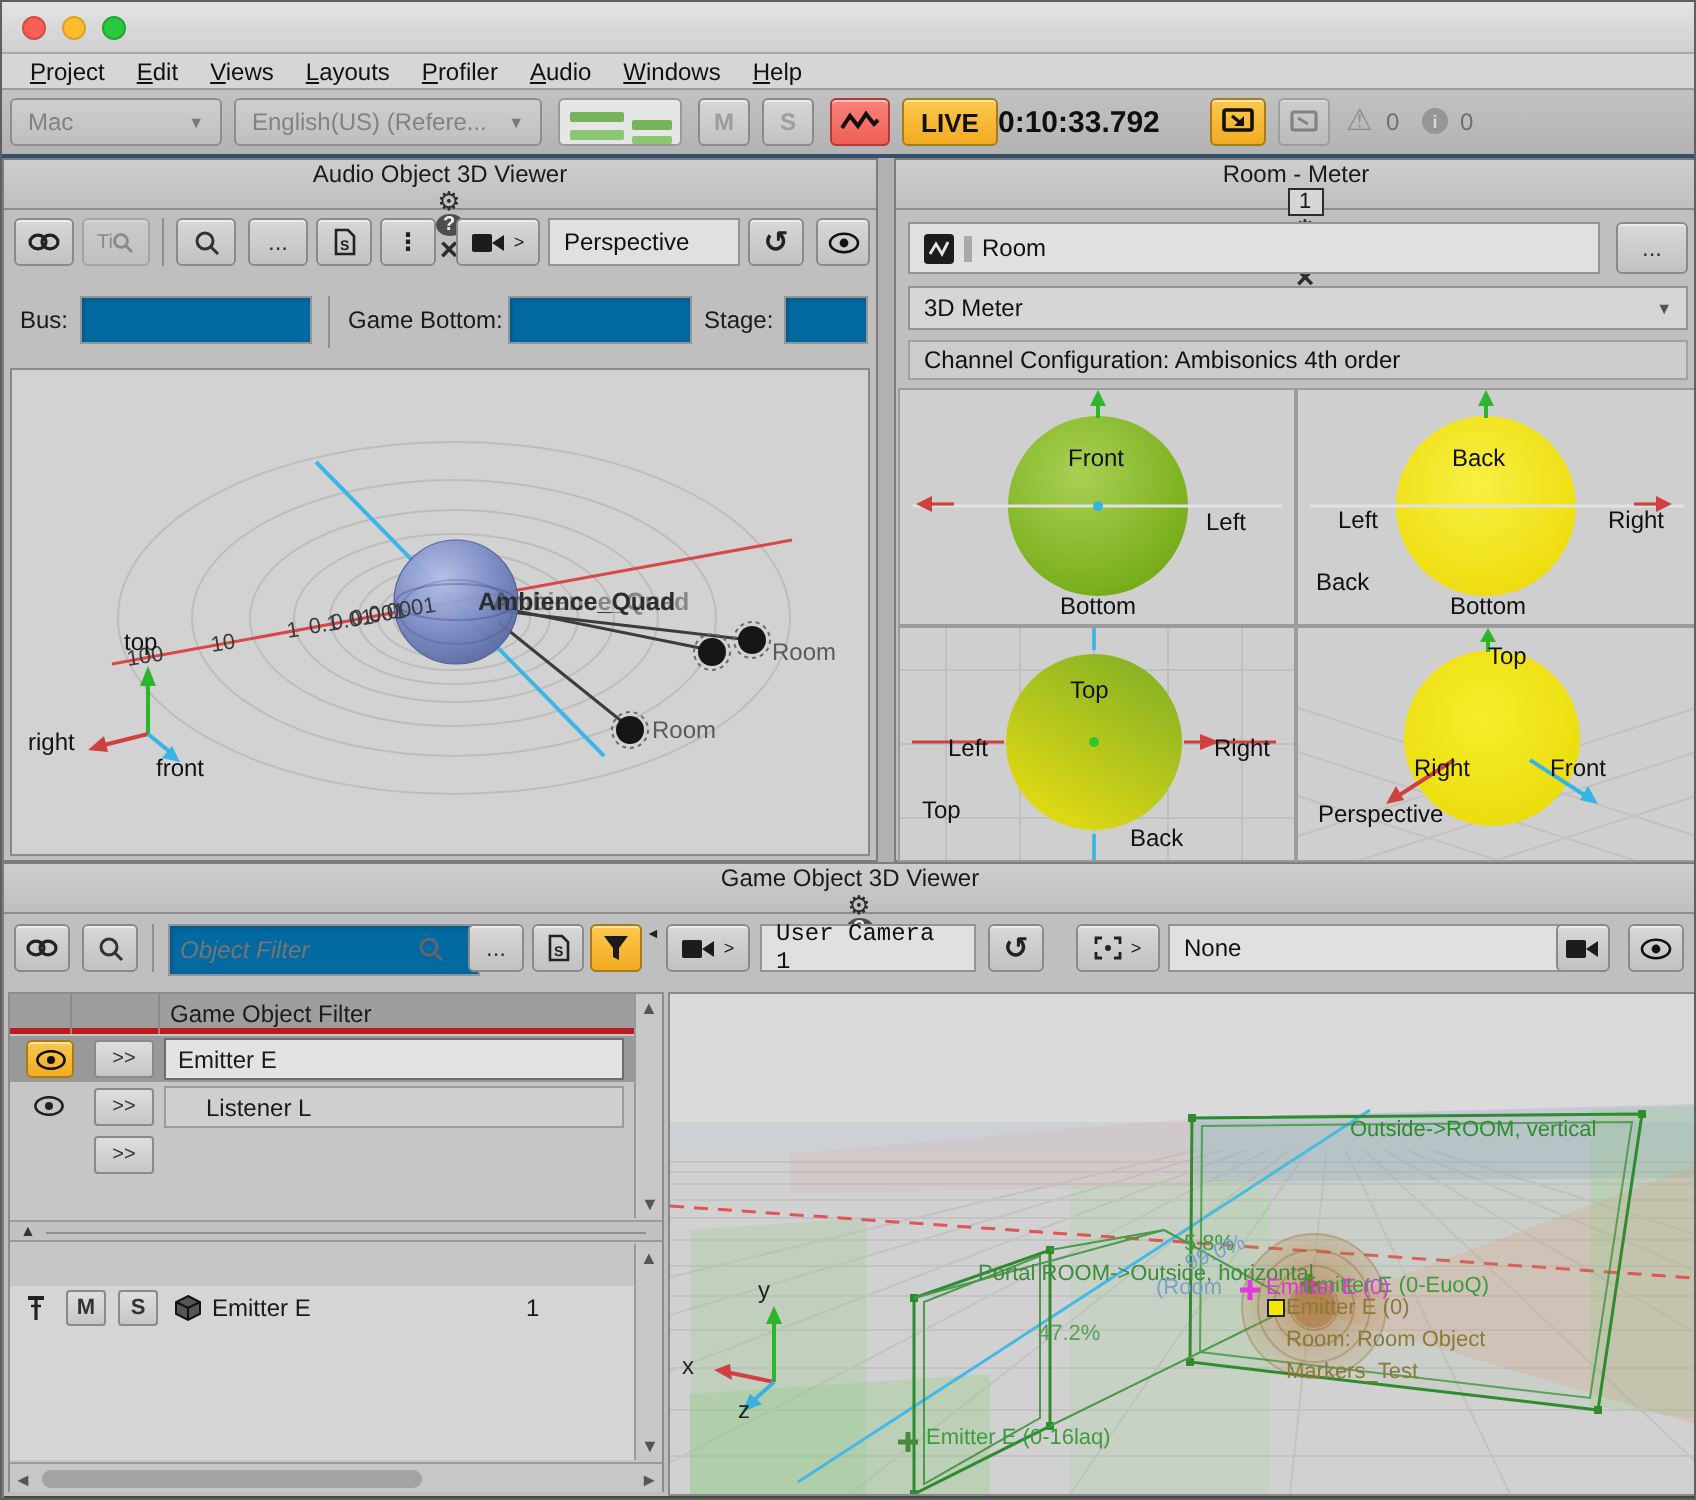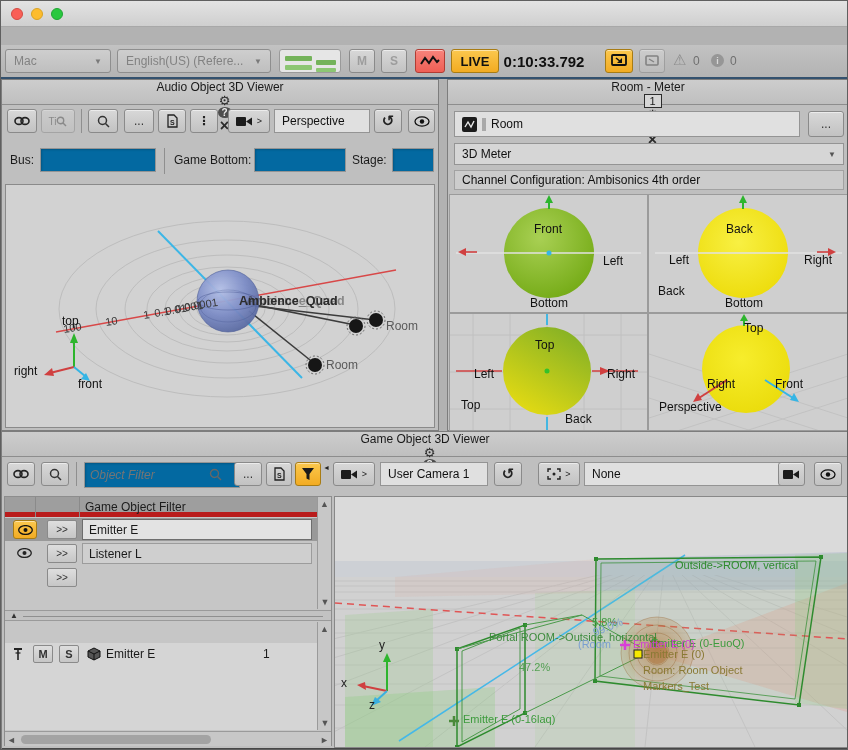--- a/index.html
+++ b/index.html
@@ -51,39 +51,49 @@
               justify-content:center;font-size:11px;margin-left:9px;background:#d6d6d6;}
   .tool-sep{width:1px;height:24px;background:#8f8f8f;}
   .inset-field{background:#0369a1;border:1px solid #949494;box-shadow:inset 1px 1px 2px rgba(0,0,0,.18);
                height:24px;font-family:inherit;font-size:12px;color:#111;padding:0 5px;}
   .lite-field{background:#e0e0e0;border:1px solid #949494;height:24px;display:flex;align-items:center;padding:0 7px;color:#111;}
   .drop{background:#d6d6d6;border:1px solid #949494;display:flex;align-items:center;padding:0 7px;color:#111;}
   .cfg{background:#cccccc;border:1px solid #a2a2a2;display:flex;align-items:center;padding:0 7px;color:#111;}
   .scene-border{border:1px solid #8a8a8a;background:#d2d2d2;}
 
   
-  .list-head{background:#9e9e9e;border-bottom:5px solid #b91c1c;color:#1c1c1c;}
+  .list-head{background:#9e9e9e;border-bottom:3px solid #b91c1c;color:#1c1c1c;}
   .mini-btn{background:linear-gradient(#dedede,#c6c6c6);border:1px solid #8a8a8a;border-radius:2px;
             display:flex;align-items:center;justify-content:center;font-size:10px;color:#333;}
   .scrollbar-v{background:#c7c7c7;border-left:1px solid #9a9a9a;}
   .scrollbar-h{background:#c7c7c7;border-top:1px solid #9a9a9a;}
   .sb-arrow{color:#555;font-size:9px;display:flex;align-items:center;justify-content:center;}
   .vp-label{position:absolute;font-size:11px;white-space:nowrap;}
 </style>
 </head>
 <body>
 
 <div id="app">
 
   <div class="abs titlebar">
     <div class="abs traffic" style="left:10px;background:#f95f57;border:1px solid #d34b42;"></div>
     <div class="abs traffic" style="left:30px;background:#fdbc2e;border:1px solid #d9a325;"></div>
     <div class="abs traffic" style="left:50px;background:#29c83f;border:1px solid #21a534;"></div>
   </div>
 
+  <div class="abs menubar">
+    <span class="menu-item">Project</span>
+    <span class="menu-item">Edit</span>
+    <span class="menu-item">Views</span>
+    <span class="menu-item">Layouts</span>
+    <span class="menu-item">Profiler</span>
+    <span class="menu-item">Audio</span>
+    <span class="menu-item">Windows</span>
+    <span class="menu-item">Help</span>
+  </div>
 
   <div class="abs main-toolbar">
     <div class="abs select" style="left:4px;top:4px;width:106px;">
       <span>Mac</span>
       <span class="arrow">▼</span>
     </div>
     <div class="abs select" style="left:116px;top:4px;width:154px;">
       <span>English(US) (Refere...</span>
       <span class="arrow">▼</span>
     </div>
@@ -94,21 +104,21 @@
       <div class="mbar" style="left:36px;top:18px;width:20px;height:4px;background:#8cc673;"></div>
     </div>
     <div class="abs btn dim" style="left:348px;top:4px;width:26px;">M</div>
     <div class="abs btn dim" style="left:380px;top:4px;width:26px;">S</div>
     <div class="abs btn red" style="left:414px;top:4px;width:30px;">
       <svg width="20" height="12">
           <polyline points="1,9 5,3 9,8 13,2 17,7 19,5" fill="none" stroke="#111" stroke-width="2"></polyline>
         </svg>
     </div>
     <div class="abs btn yellow" style="left:450px;top:4px;width:48px;font-weight:bold;font-size:13px;color:#111;">LIVE</div>
-    <div class="abs time" style="left:498px;top:8px;width:90px;text-align:center;">0:10:33.792</div>
+    <div class="abs time" style="left:498px;top:8px;width:90px;">0:10:33.792</div>
     <div class="abs btn yellow" style="left:604px;top:4px;width:28px;">
       <svg width="16" height="14">
         <rect x="1" y="1" width="14" height="10" rx="1" fill="none" stroke="#111" stroke-width="1.8"></rect>
         <line x1="5" y1="4" x2="10" y2="8" stroke="#111" stroke-width="1.6"></line>
         <polygon points="11,9 6,9 11,4" fill="#111"></polygon>
       </svg>
     </div>
     <div class="abs btn" style="left:638px;top:4px;width:26px;opacity:.55;">
       <svg width="14" height="12">
         <rect x="1" y="1" width="12" height="9" rx="1" fill="none" stroke="#555" stroke-width="1.6"></rect>
@@ -439,21 +449,21 @@
           </svg>
       </div>
       <span class="abs" style="left:321px;top:7px;font-size:7px;color:#222;">◄</span>
       <div class="abs btn" style="left:331px;top:5px;width:42px;gap:4px;">
         <svg width="17" height="11">
             <rect x="0" y="1" width="10" height="9" rx="1" fill="#1c1c1c"></rect>
             <polygon points="10,5.5 16,1.5 16,9.5" fill="#1c1c1c"></polygon>
           </svg>
         <span style="font-size:9px;color:#222;">&gt;</span>
       </div>
-      <div class="abs lite-field" style="left:378px;top:5px;width:108px;">
+      <div class="abs lite-field" style="left:378px;top:5px;width:108px;font-family:Liberation Mono, monospace;">
         <span>User Camera 1</span>
       </div>
       <div class="abs btn" style="left:492px;top:5px;width:28px;font-size:15px;font-weight:bold;color:#222;">
         <span>↺</span>
       </div>
       <div class="abs btn" style="left:536px;top:5px;width:42px;gap:4px;">
         <svg width="14" height="12">
           <path d="M1,4 V1 H4 M10,1 H13 V4 M13,8 V11 H10 M4,11 H1 V8" fill="none" stroke="#222" stroke-width="1.4"></path>
           <circle cx="7" cy="6" r="1.5" fill="#222"></circle>
         </svg>
@@ -502,21 +512,21 @@
       </div>
 
       <div class="abs" style="left:0;top:45px;width:312px;height:23px;">
         <div class="abs" style="left:12px;top:5px;">
           <svg width="15" height="10">
               <ellipse cx="7.5" cy="5" rx="6.8" ry="4.4" fill="none" stroke="#222" stroke-width="1.3"></ellipse>
               <circle cx="7.5" cy="5" r="2" fill="#222"></circle>
             </svg>
         </div>
         <div class="abs mini-btn" style="left:42px;top:2px;width:30px;height:19px;">&gt;&gt;</div>
-        <div class="abs" style="left:77px;top:1px;width:230px;height:21px;background:#cfcfcf;border:1px solid #9c9c9c;display:flex;align-items:center;padding:0 6px;">
+        <div class="abs" style="left:77px;top:1px;width:230px;height:21px;background:#cfcfcf;border:1px solid #9c9c9c;display:flex;align-items:center;padding:0 20px;">
           <span>Listener L</span>
         </div>
       </div>
 
       <div class="abs" style="left:0;top:69px;width:312px;height:23px;">
         <div class="abs mini-btn" style="left:42px;top:2px;width:30px;height:19px;">&gt;&gt;</div>
       </div>
 
       <div class="abs" style="left:0;top:113px;width:326px;height:11px;background:#c2c2c2;border-top:1px solid #9a9a9a;border-bottom:1px solid #9a9a9a;">
         <span class="abs" style="left:5px;top:0px;font-size:8px;color:#333;">▲</span>

